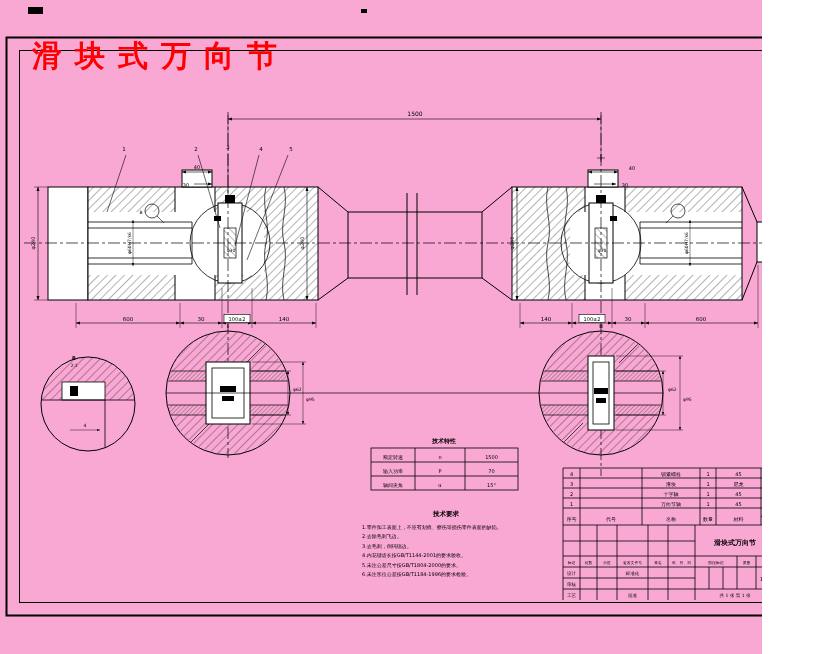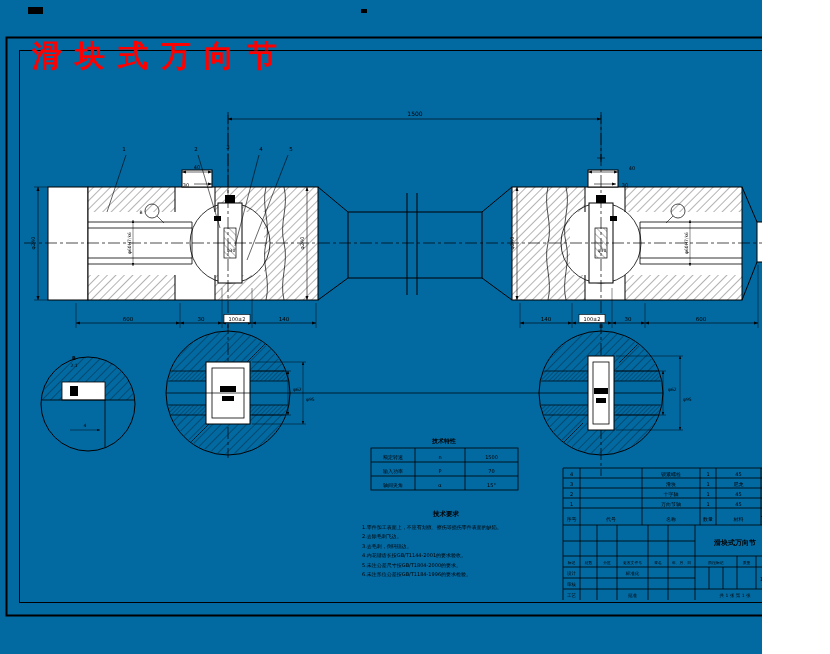--- a/index.html
+++ b/index.html
@@ -1,16 +1,16 @@
 <!DOCTYPE html>
 <html><head>
 <meta charset="utf-8">
 <style>
   html,body{margin:0;padding:0;background:#fff;}
-  #page{position:relative;width:762px;height:654px;background:#0369a1;overflow:hidden;
+  #page{position:relative;width:762px;height:654px;background:#f9a8d4;overflow:hidden;
         font-family:"DejaVu Sans",sans-serif;}
   svg text{font-family:"DejaVu Sans",sans-serif;fill:#000;text-anchor:middle;}
   .t38{font-size:3.8px}.t4{font-size:4px}.t45{font-size:4.5px}.t5{font-size:5px}
   .t55{font-size:5.5px}.t6{font-size:6px}.t65{font-size:6.5px}.t7{font-size:7px}
   .tb{font-weight:bold}.st{text-anchor:start}
   .rtitle{font-family:"DejaVu Serif",serif;font-weight:bold;font-size:30px;
           fill:#fe0000;letter-spacing:13px;text-anchor:start;}
   .s2{stroke:#000;stroke-width:2;fill:none}
   .s1{stroke:#000;stroke-width:1;fill:none}
   .s8{stroke:#000;stroke-width:.8;fill:none}

